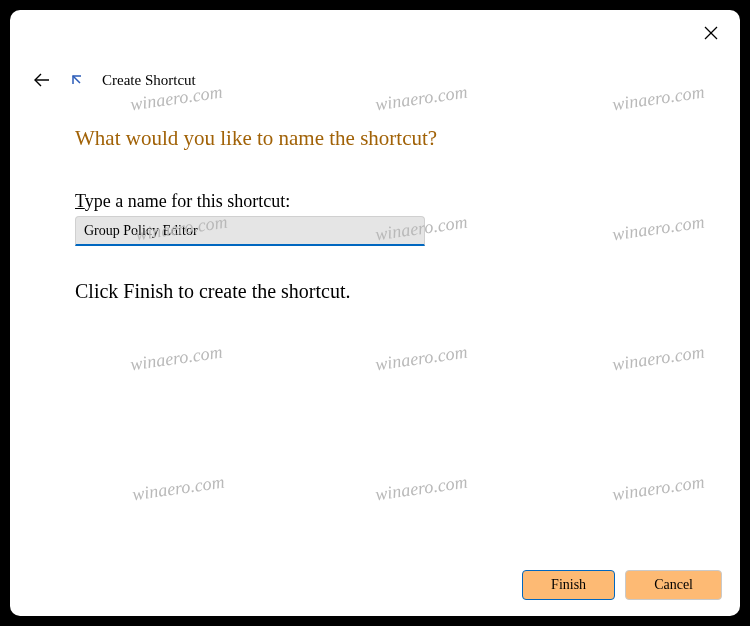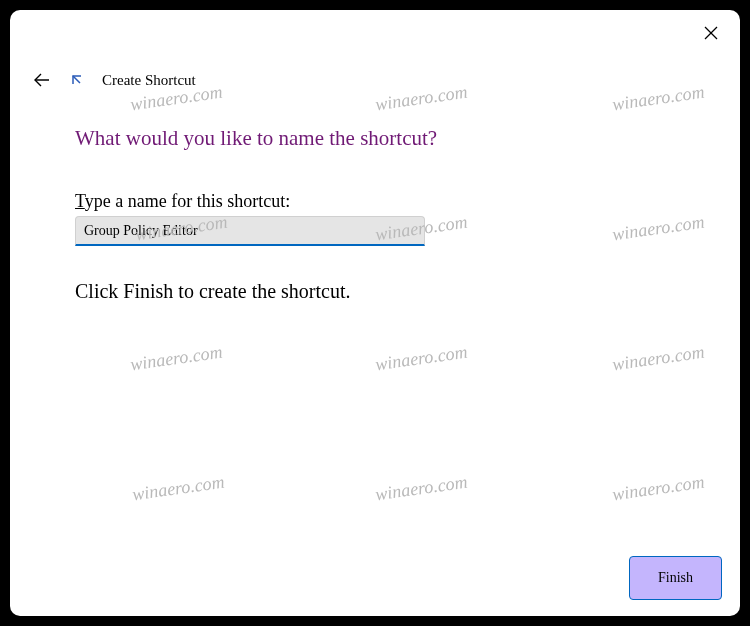--- a/index.html
+++ b/index.html
@@ -73,21 +73,21 @@
   }
 
   
   .content {
     position: absolute;
     left: 65px;
     top: 116px;
     width: 560px;
   }
   .heading {
-    color: #701a75;
+    color: #a16207;
     font-size: 21px;
     font-weight: 400;
     margin: 0 0 40px 0;
   }
   .label {
     font-size: 18px;
     margin: 0 0 4px 0;
   }
   .label .ul { text-decoration: underline; }
   .input-wrap {
@@ -115,24 +115,24 @@
   
   .footer {
     position: absolute;
     right: 18px;
     bottom: 16px;
     display: flex;
     gap: 10px;
   }
   .btn {
     min-width: 86px;
-    height: 44px;
+    height: 30px;
     border: 1px solid #c9c9c9;
     border-radius: 4px;
-    background: #c4b5fd;
+    background: #fdba74;
     font-family: inherit;
     font-size: 14px;
     padding: 0 28px;
     cursor: default;
   }
   .btn.primary {
     border: 1px solid #0067c0;
   }
 
   
@@ -184,20 +184,21 @@
 
       <div class="input-wrap">
         <input type="text" class="input" value="Group Policy Editor" style="">
       </div>
 
       <p class="instruct">Click Finish to create the shortcut.</p>
     </div>
 
     <div class="footer">
       <button class="btn primary">Finish</button>
+      <button class="btn">Cancel</button>
     </div>
 
     <div class="wm" style="left:120px; top:78px;">winaero.com</div>
     <div class="wm" style="left:365px; top:78px;">winaero.com</div>
     <div class="wm" style="left:602px; top:78px;">winaero.com</div>
 
     <div class="wm" style="left:125px; top:208px;">winaero.com</div>
     <div class="wm" style="left:365px; top:208px;">winaero.com</div>
     <div class="wm" style="left:602px; top:208px;">winaero.com</div>
 

